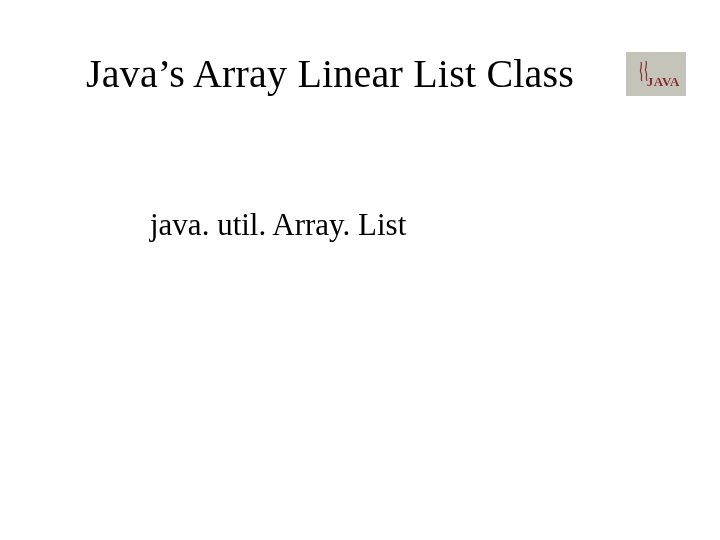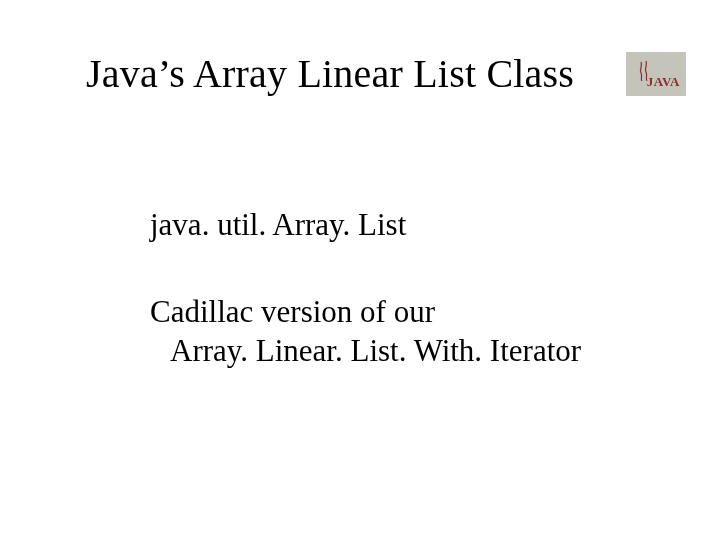--- a/index.html
+++ b/index.html
@@ -88,19 +88,15 @@
       <svg class="steam" width="18" height="22">
         <path d="M4 2 C6 6, 2 9, 4 13 C6 17, 3 19, 5 21"></path>
         <path d="M9 1 C11 5, 7 8, 9 12 C11 16, 8 18, 10 21"></path>
       </svg>
       <div class="logo-text">JAVA</div>
     </div>
   </div>
 
   <div class="body">
     <div>java. util. Array. List</div>
-    <div class="block2">
-      <div>Cadillac version of our</div>
-      <div class="indent">Array. Linear. List. With. Iterator</div>
-    </div>
   </div>
 
 </div>
 
 </body></html>

